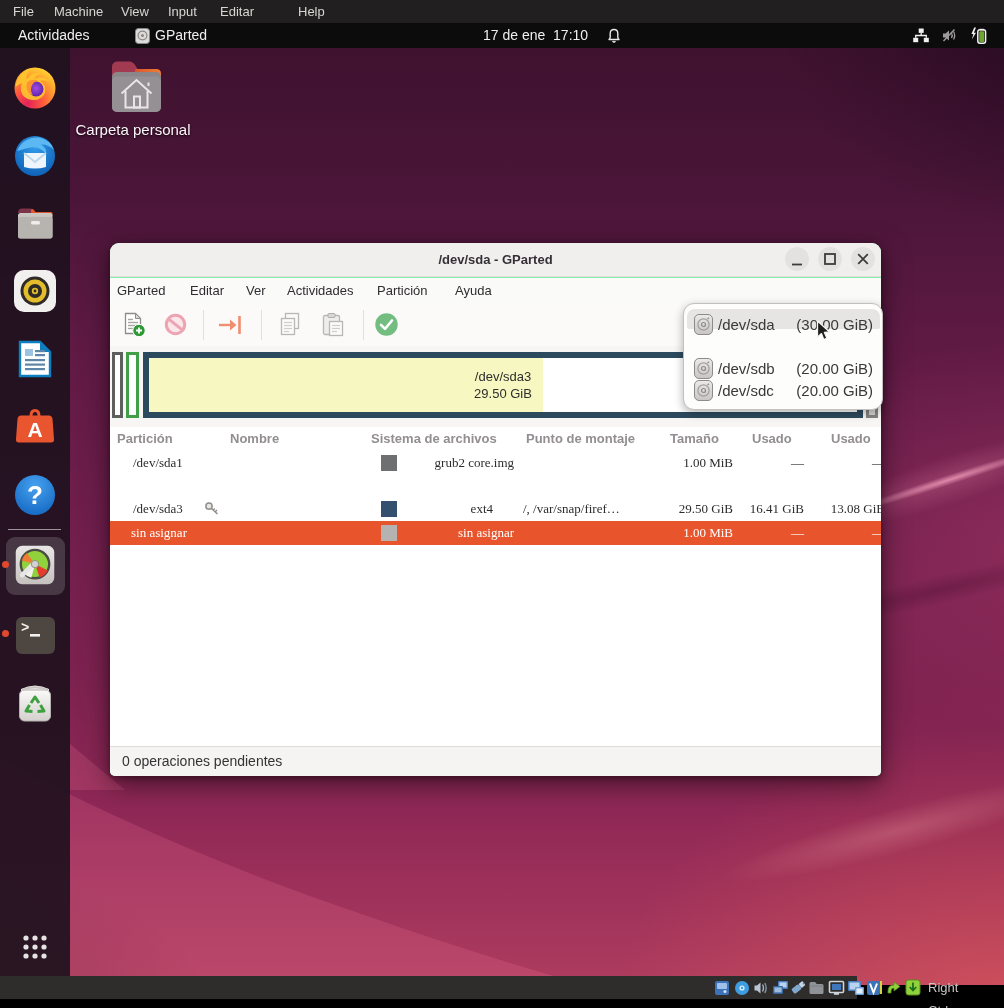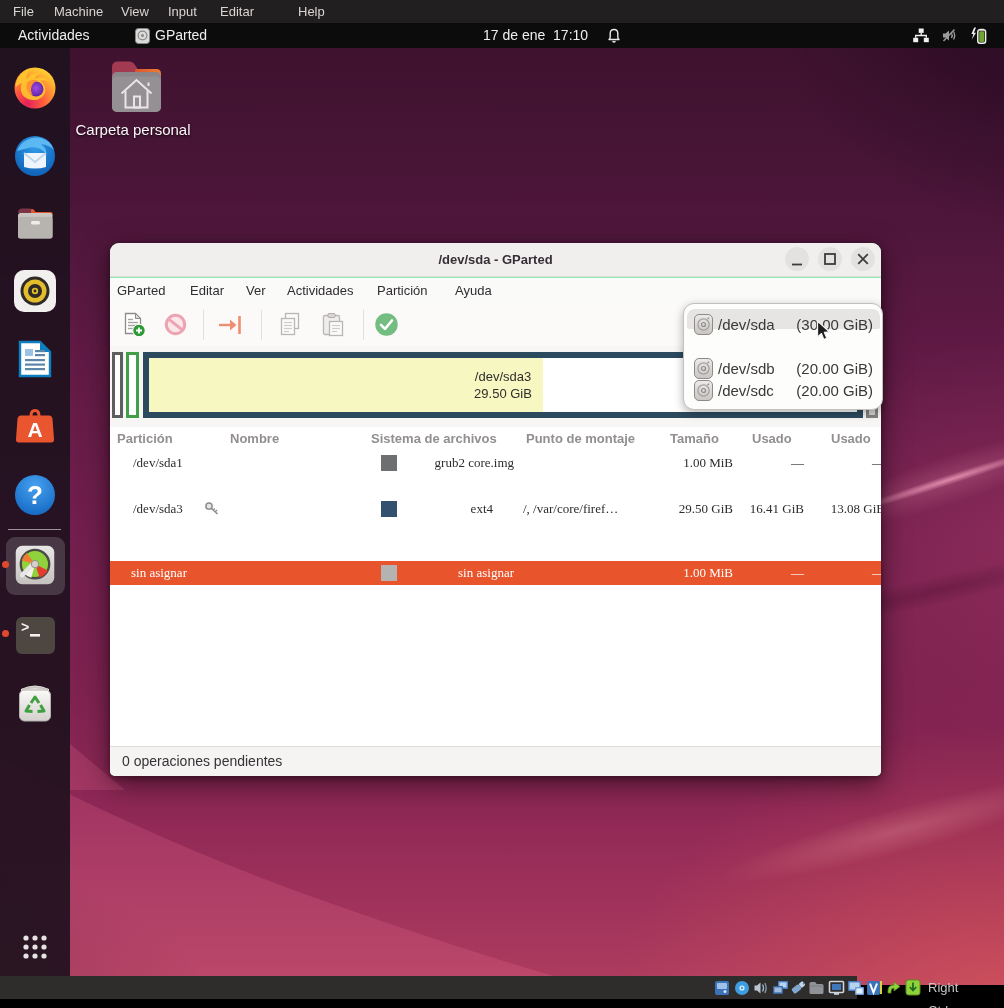--- a/index.html
+++ b/index.html
@@ -51,21 +51,21 @@
 
 .pbox { position:absolute; top:6px; height:66px; }
 #ptext { position:absolute; top:22px; left:303px; width:180px; text-align:center; font-size:13px; color:#2e2e2e; line-height:17px; }
 #tablearea { position:absolute; left:0; top:184px; width:771px; height:319px; background:#ffffff; }
 #thead { position:absolute; left:0; top:0; width:771px; height:24px; }
 #thead span { position:absolute; top:0; line-height:24px; font-size:13px; font-weight:bold; color:#928e91; }
 .trow { position:absolute; left:0; width:771px; height:24px; font-size:13px; color:#2c2c2c; }
 .trow span { position:absolute; top:0; line-height:24px; white-space:pre;font-family:Liberation Serif, serif; }
 .keyic { position:absolute; top:4px; }
 .fsq { position:absolute; top:4px; left:271px; width:16px; height:16px; }
-#row4 { background:#e8542c; color:#ffffff;margin-top:40px; }
+#row4 { background:#e8542c; color:#ffffff; }
 #statusbar { position:absolute; left:0; top:503px; width:771px; height:30px; background:#f5f4f3; border-top:1px solid #dedcda; }
 #statusbar span { position:absolute; left:12px; top:0; line-height:29px; font-size:14px; color:#363236;text-align:right; }
 
 
 #dropdown { position:absolute; left:683px; top:303px; width:200px; height:107px; background:#fdfdfc;
   border:1px solid #c3c0be; border-radius:11px; box-shadow:0 3px 10px rgba(0,0,0,0.3); }
 .drow { position:absolute; left:3px; width:193px; height:20px; }
 .drow.hl { background:#e7e5e3; border-radius:8px 8px 2px 2px; }
 .drow .nm { position:absolute; left:31px; top:0; line-height:32px; font-size:15px; color:#3b3838; }
 .drow .sz { position:absolute; right:7px; top:0; line-height:32px; font-size:15px; color:#3b3838; }
@@ -400,21 +400,21 @@
       <span style="right:-4px">—</span>
     </div>
     <div class="trow" style="top:70px">
       <span style="left:23px">/dev/sda3</span>
       <svg class="keyic" style="left:94px" width="17" height="16" viewBox="0 0 17 16">
           <circle cx="5" cy="5.2" r="3.1" fill="#e8e6e4" stroke="#8f8d8b" stroke-width="1.5"></circle>
           <path d="M7.5 7.5 L13.5 13 M11 11 L13 9 M9 9.3 L10.8 7.5" stroke="#8f8d8b" stroke-width="1.5" fill="none"></path>
         </svg>
       <div class="fsq" style="background:#33516e"></div>
       <span style="right:388px">ext4</span>
-      <span style="left:413px">/, /var/core/firef…</span>
+      <span style="left:413px">/, /var/snap/firef…</span>
       <span style="right:148px">29.50 GiB</span>
       <span style="right:77px">16.41 GiB</span>
       <span style="right:-4px">13.08 GiB</span>
     </div>
     <div class="trow" id="row4" style="top:94px">
       <span style="left:21px">sin asignar</span>
       <div class="fsq" style="background:#b5b3b1"></div>
       <span style="right:367px">sin asignar</span>
       <span style="right:148px">1.00 MiB</span>
       <span style="right:77px">—</span>

